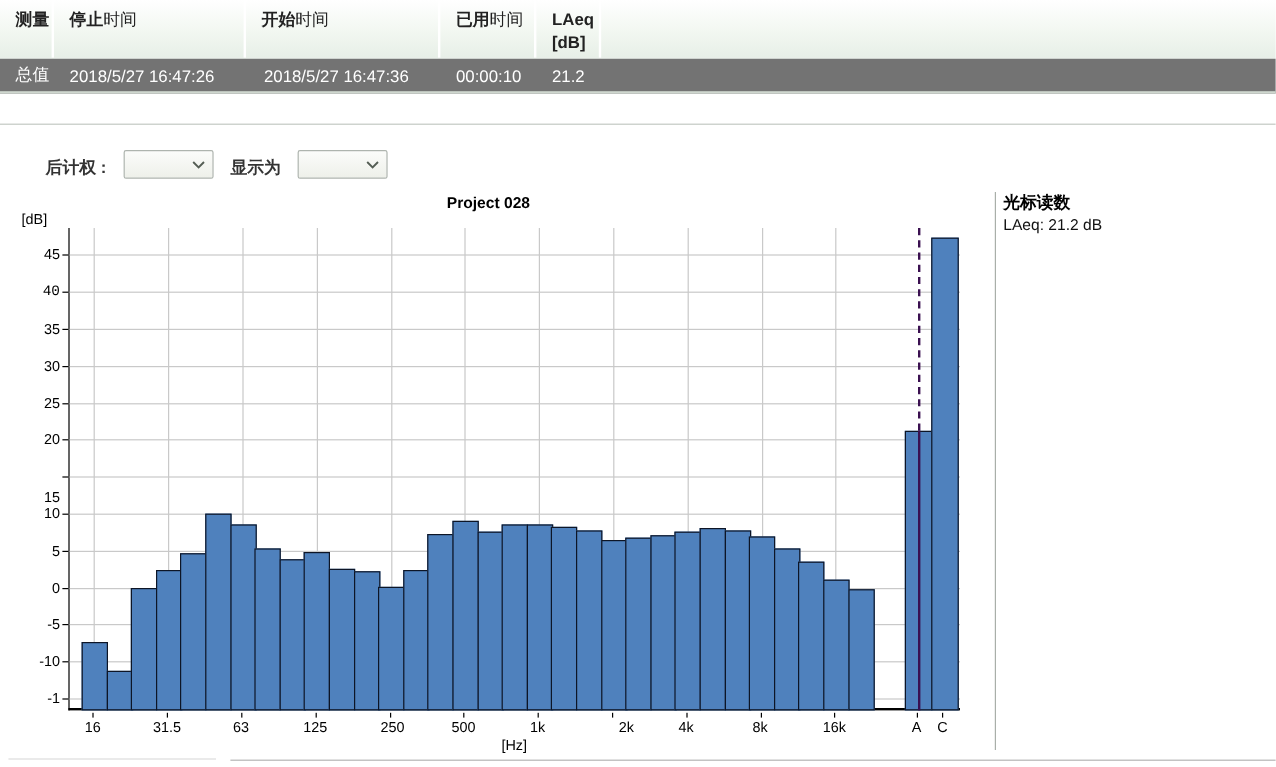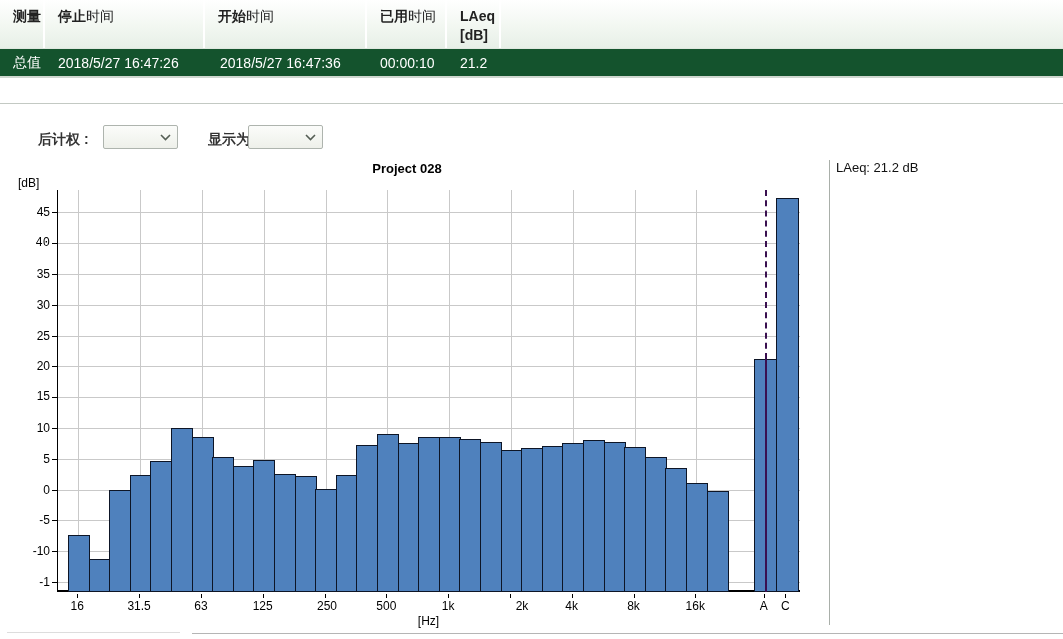--- a/index.html
+++ b/index.html
@@ -7,21 +7,21 @@
               font-family:"Liberation Sans", sans-serif; color:#1a1a1a; }
 
   
   .tbl { position:absolute; left:0; top:2; width:1063px; }
   .thead { display:flex; height:49px;
            background:linear-gradient(#ffffff, #f2f7f1 55%, #e7efe7);
            border-bottom:1px solid #dfe7df; }
   .th { border-right:2px solid #ffffff; padding:7px 0 0 13px; font-size:14px; line-height:19px; color:#222; }
   .th .b { font-weight:bold; }
   .th .block { display:block; }
-  .trow { display:flex; height:29px; background:#14532d; color:#ffffff;
+  .trow { display:flex; height:29px; background:#737373; color:#ffffff;
           align-items:center; font-size:14px; border-bottom:2px solid #cfd7cf; }
   .td { padding-left:13px; white-space:nowrap; }
   .c0 { width:45px; } .c1 { width:162px; } .c2 { width:160px; }
   .c3 { width:80px; } .c4 { width:54px; } .c5 { flex:1; border-right:none; }
 
   .hline { position:absolute; height:1px; background:#c3c9c3; }
 
   
   .ctl-label { position:absolute; font-size:14px; font-weight:bold; color:#333; top:131px; }
   .combo { position:absolute; top:125px; width:75px; height:24px; background:linear-gradient(#fbfcfa,#eef0ea);
@@ -86,21 +86,21 @@
 
 <span class="ctl-label" style="left:38px;">后计权 :</span>
 <div class="combo" style="left:103px;">
   <span class="val"></span>
   <span>
       <svg width="11" height="7" viewBox="0 0 11 7">
         <polyline points="1,1 5.5,5.5 10,1" fill="none" stroke="#555e55" stroke-width="1.6"></polyline>
       </svg>
     </span>
 </div>
-<span class="ctl-label" style="left:208px;">显示为</span>
+<span class="ctl-label" style="left:192px;">显示为</span>
 <div class="combo" style="left:248px;">
   <span class="val"></span>
   <span>
       <svg width="11" height="7" viewBox="0 0 11 7">
         <polyline points="1,1 5.5,5.5 10,1" fill="none" stroke="#555e55" stroke-width="1.6"></polyline>
       </svg>
     </span>
 </div>
 
 <div class="chart-panel">
@@ -175,21 +175,21 @@
       <div class="ylab" style="top: 389.307px;">-10</div>
       <div class="ytick" style="top: 365.479px;"></div>
       <div class="ylab" style="top: 358.479px;">-5</div>
       <div class="ytick" style="top: 334.65px;"></div>
       <div class="ylab" style="top: 327.65px;">0</div>
       <div class="ytick" style="top: 303.822px;"></div>
       <div class="ylab" style="top: 296.822px;">5</div>
       <div class="ytick" style="top: 272.994px;"></div>
       <div class="ylab" style="top: 265.994px;">10</div>
       <div class="ytick" style="top: 242.166px;"></div>
-      <div class="ylab" style="top: 234px;">15</div>
+      <div class="ylab" style="top: 252px;">15</div>
       <div class="ytick" style="top: 211.337px;"></div>
       <div class="ylab" style="top: 204.337px;">20</div>
       <div class="ytick" style="top: 180.509px;"></div>
       <div class="ylab" style="top: 173.509px;">25</div>
       <div class="ytick" style="top: 149.681px;"></div>
       <div class="ylab" style="top: 142.681px;">30</div>
       <div class="ytick" style="top: 118.853px;"></div>
       <div class="ylab" style="top: 111.853px;">35</div>
       <div class="ytick" style="top: 88.0245px;"></div>
       <div class="ylab" style="top: 81.0245px; font-family: Liberation Mono, monospace;">40</div>
@@ -220,17 +220,18 @@
       <div class="xtick" style="left: 763.8px;"></div>
       <div class="xlab" style="left: 741.8px;">A</div>
       <div class="xtick" style="left: 785.4px;"></div>
       <div class="xlab" style="left: 763.4px;">C</div>
     </div>
   <div class="hz-label">[Hz]</div>
 </div>
 
 <div class="vsep"></div>
 <div class="cursor-panel">
+  <h3>光标读数</h3>
   <div class="reading">LAeq: 21.2 dB</div>
 </div>
 
 <div class="bdiv1"></div>
 <div class="bdiv2"></div>
 
 </body></html>

